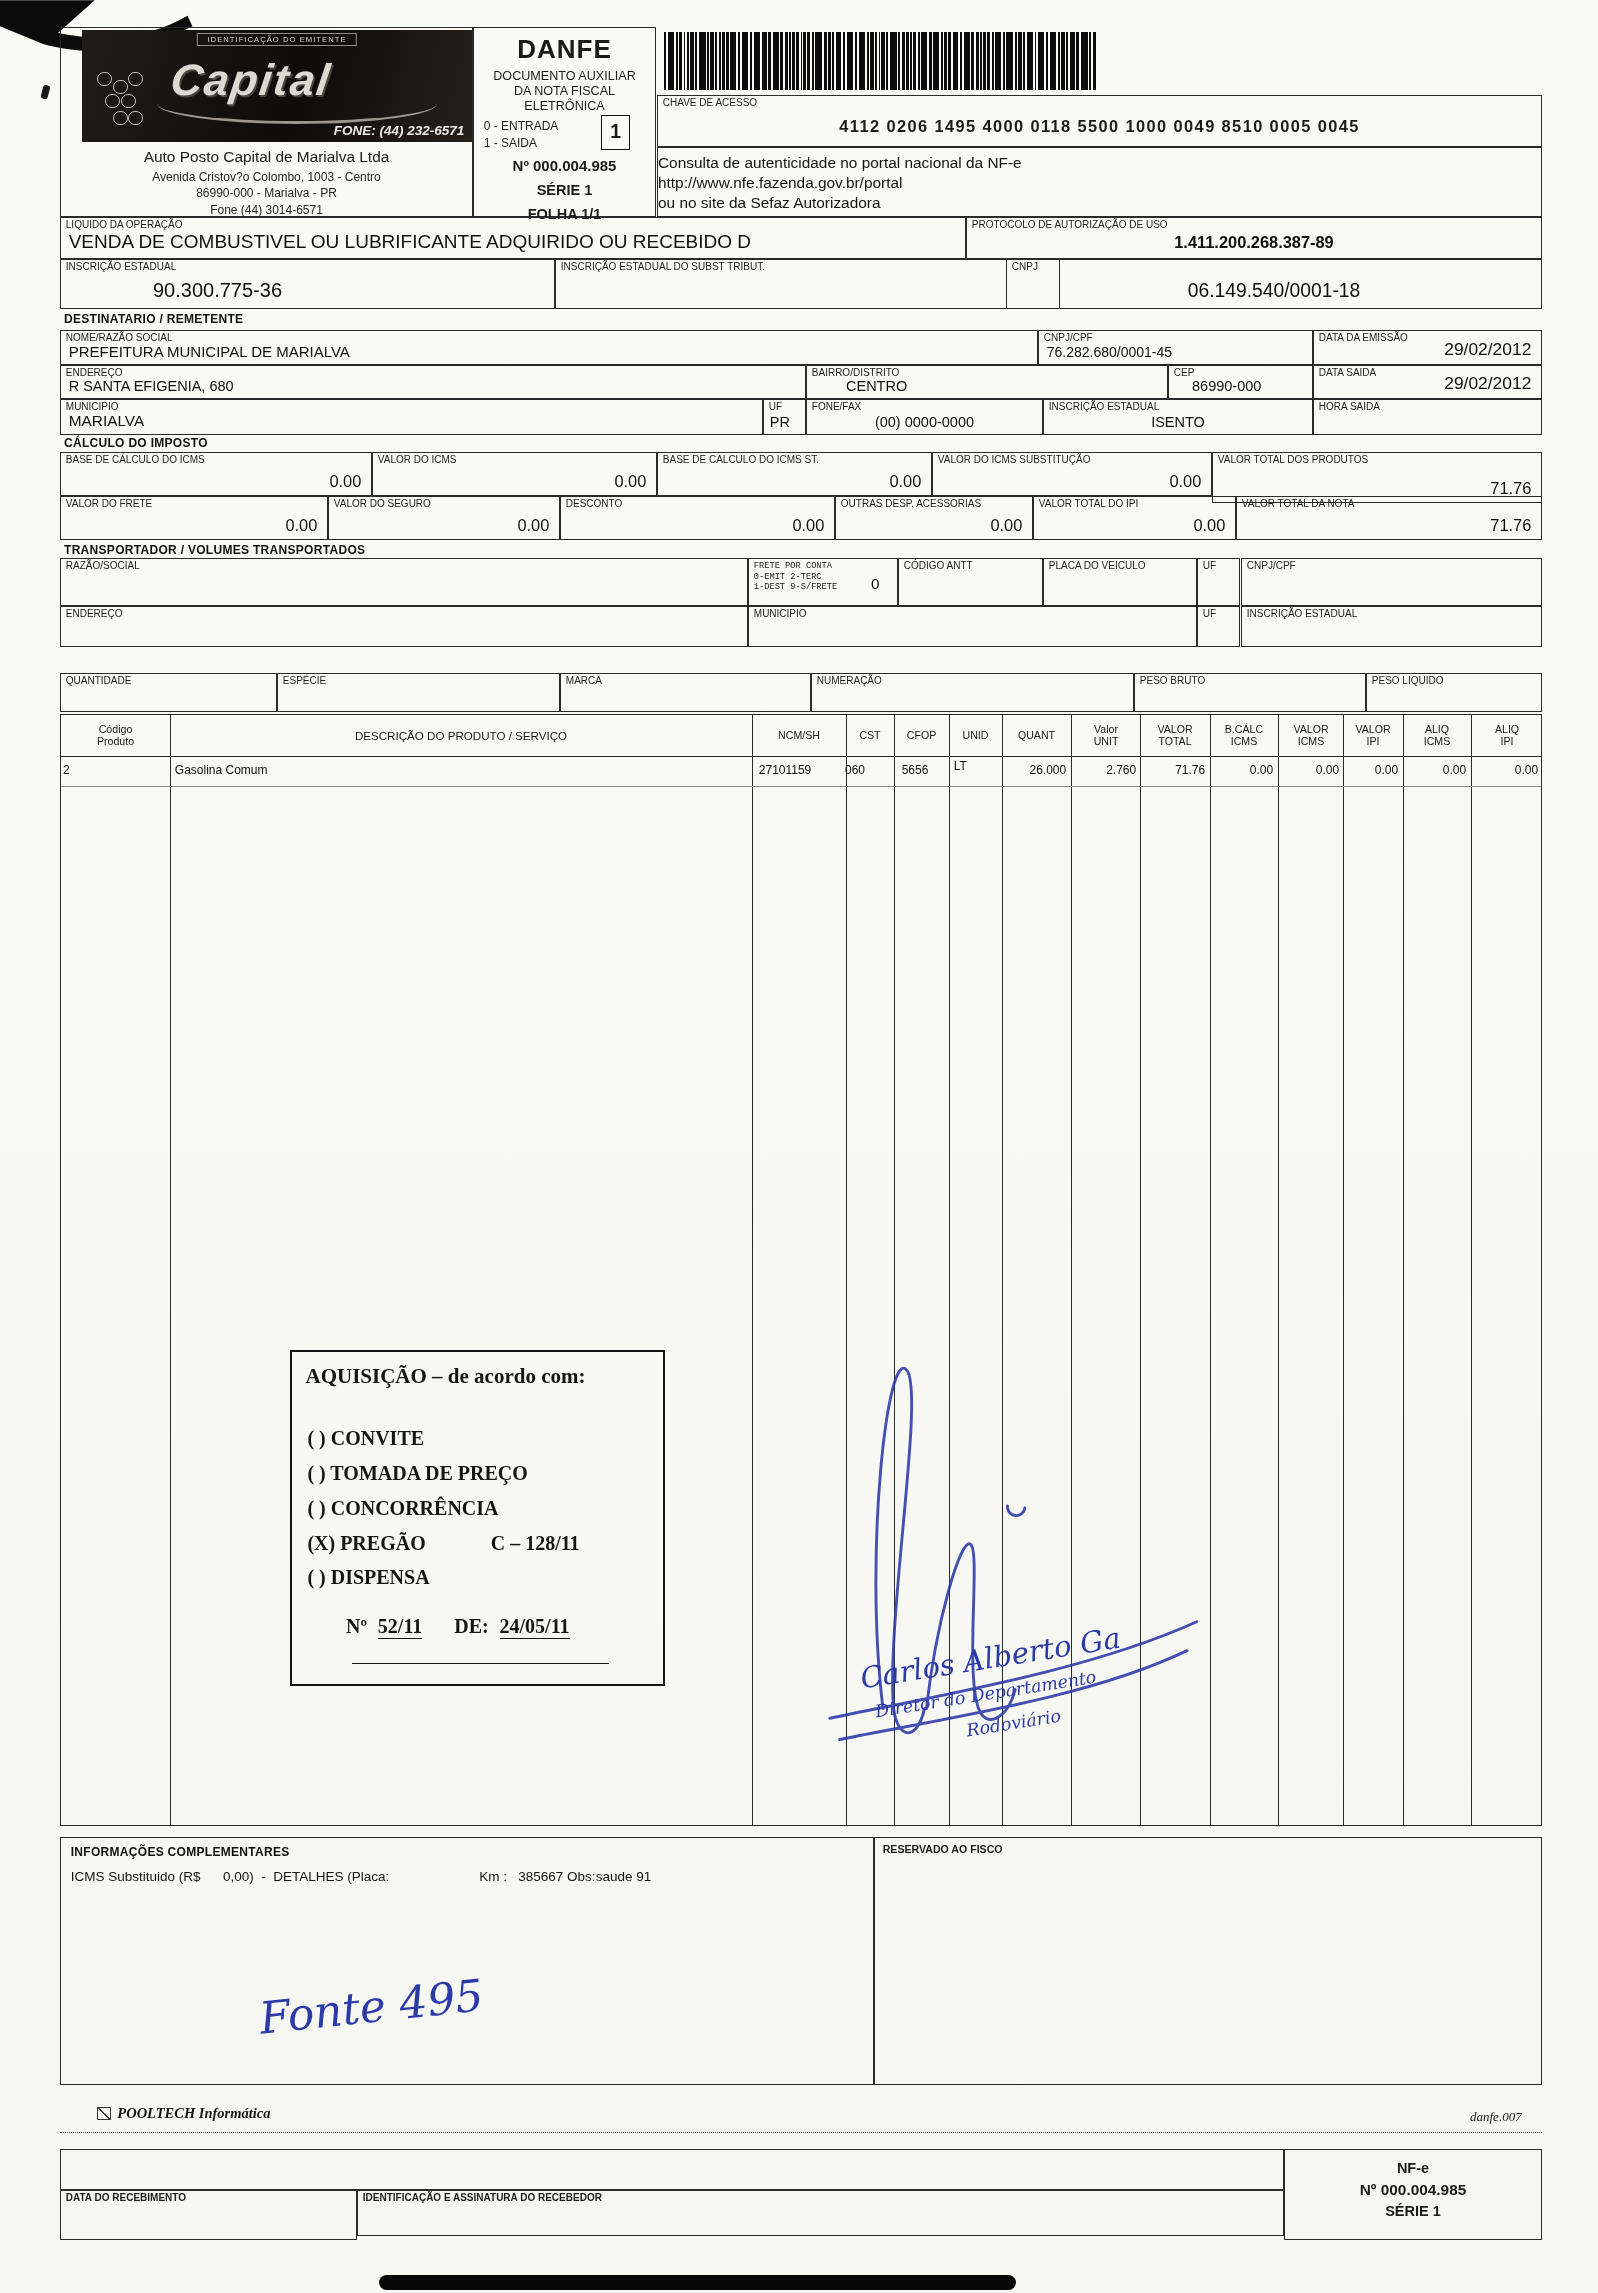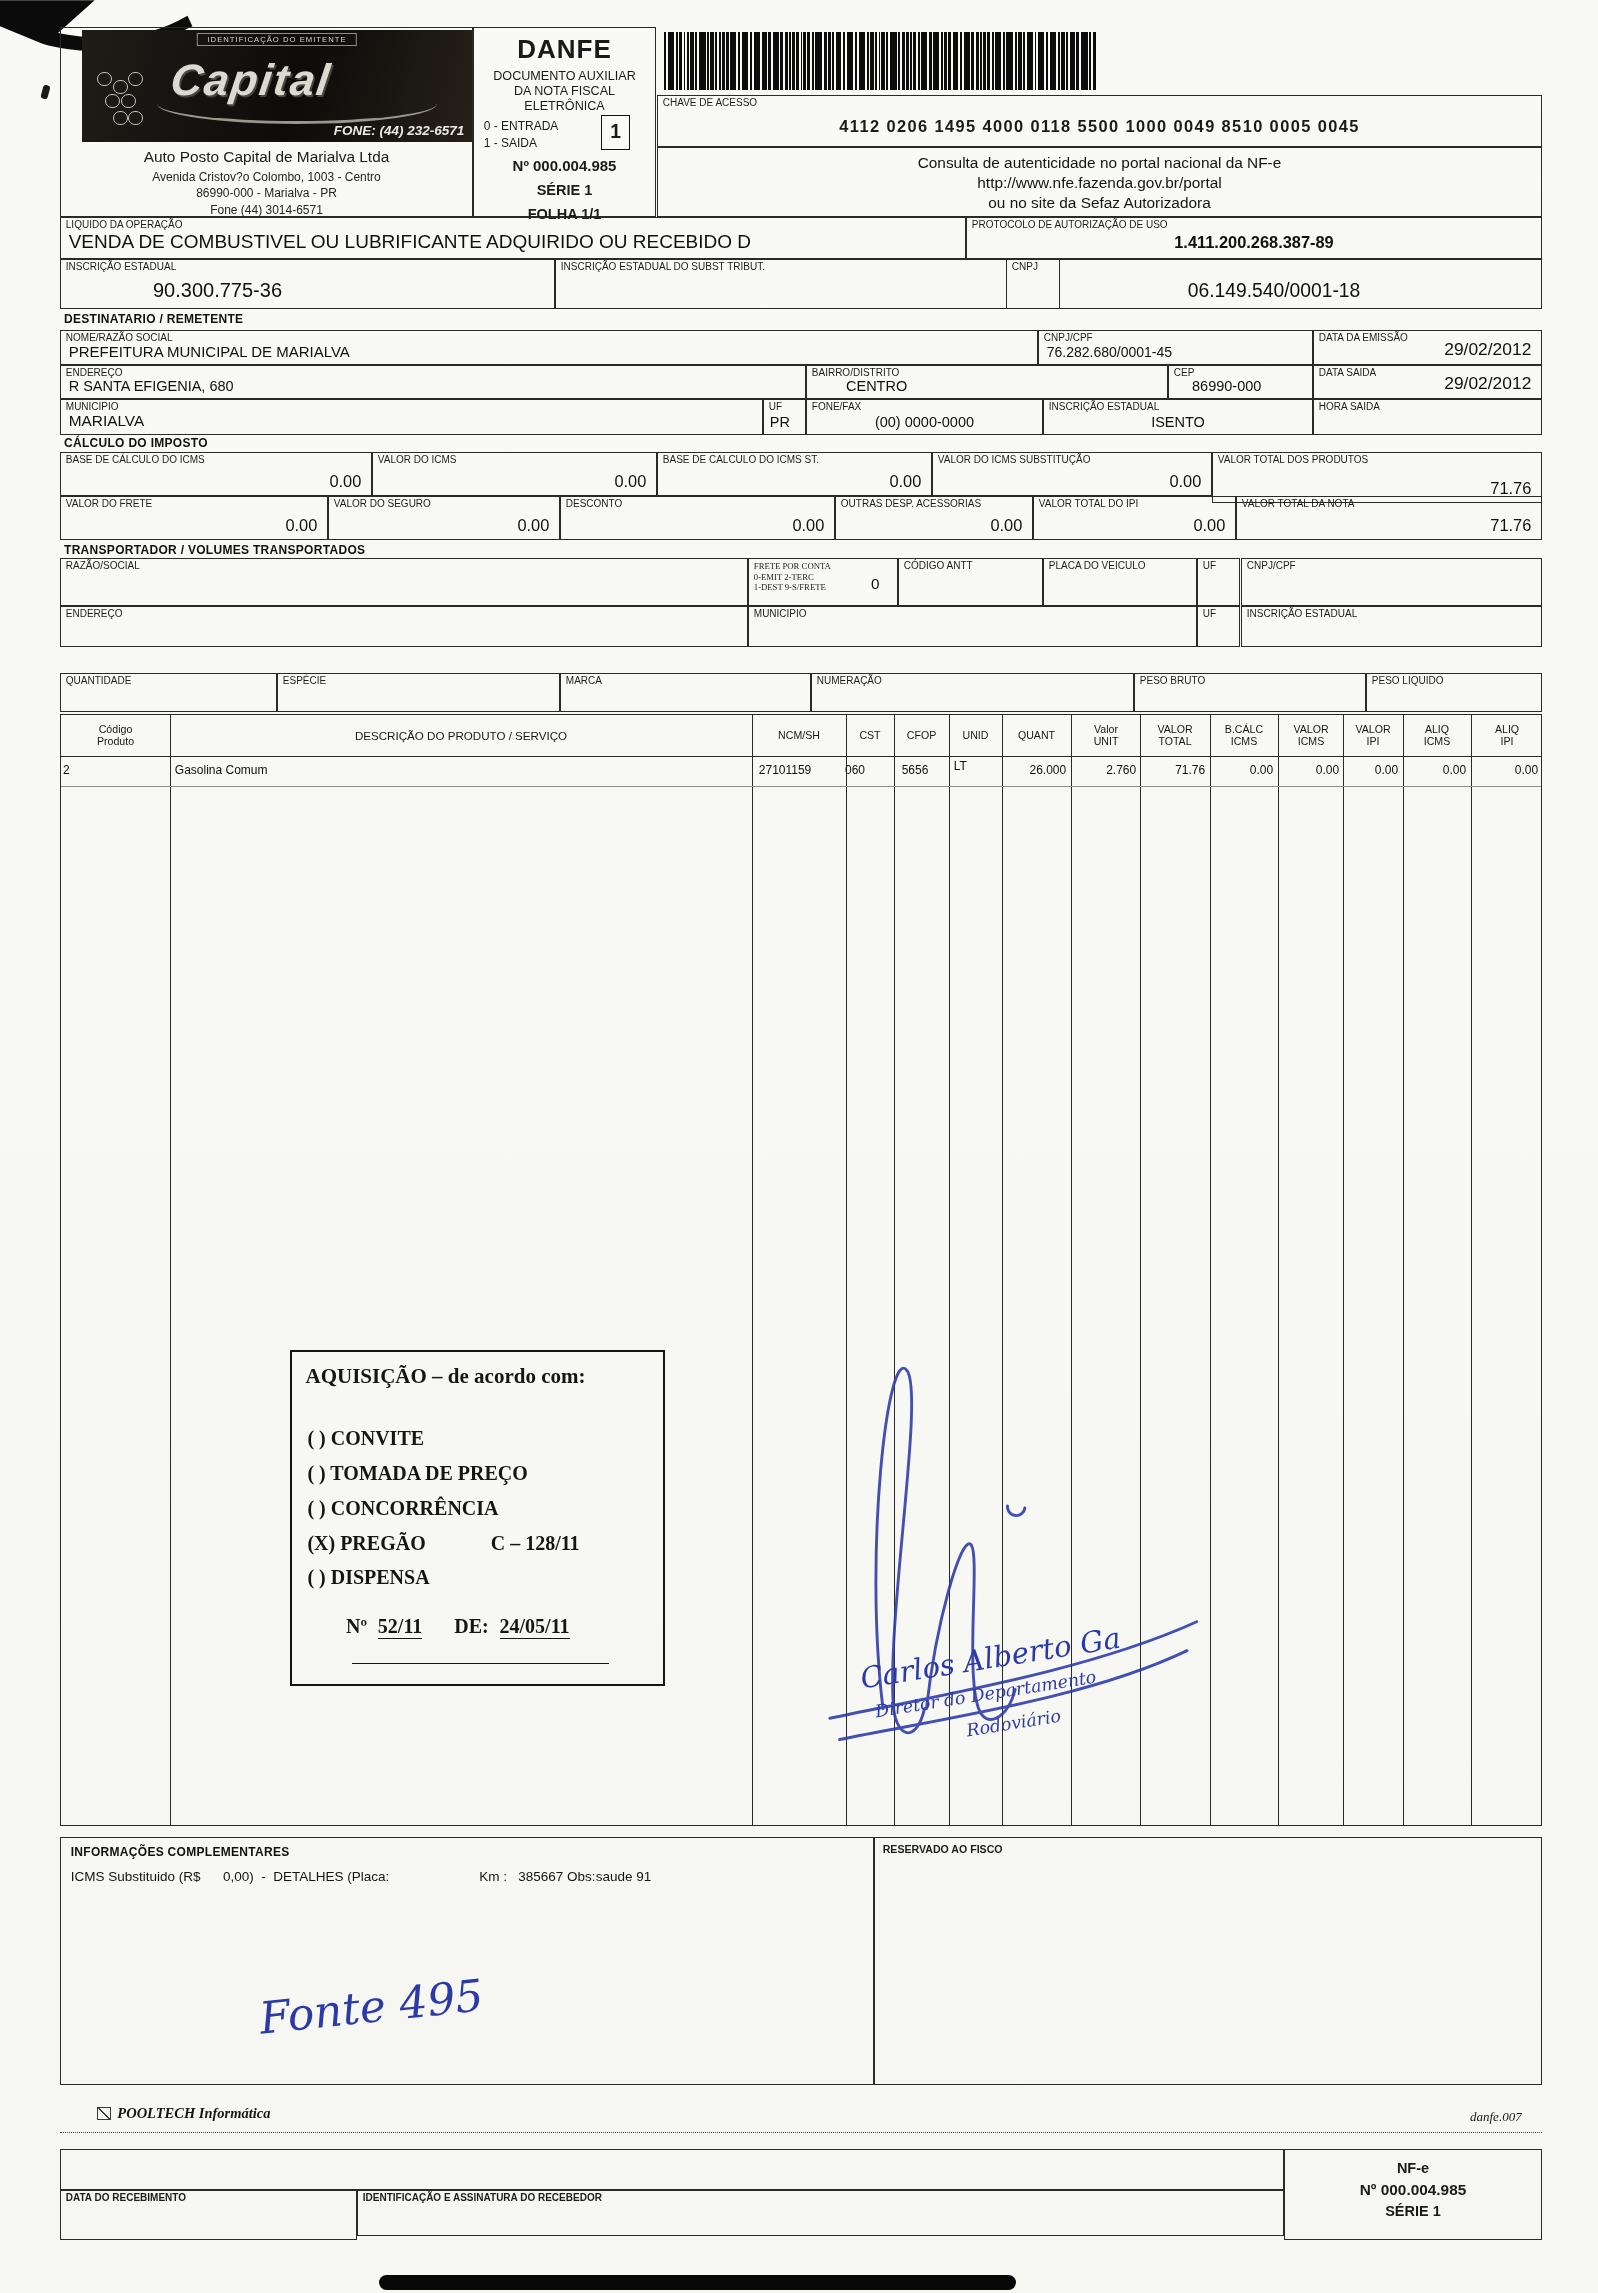--- a/index.html
+++ b/index.html
@@ -21,40 +21,40 @@
   .swoosh{position:absolute;left:75px;top:73px;width:280px;height:21px;border-bottom:3.9px solid #9b978d;border-radius:0 0 145px 145px/0 0 21px 21px}
   .logo-phone{position:absolute;right:7.7px;bottom:3.9px;font-weight:700;font-style:italic;font-size:13.5px;color:#ece9e2;white-space:nowrap}
   .midtxt{position:absolute;left:0;right:0;text-align:center;white-space:nowrap}
   .tipo-box{position:absolute;left:127px;top:87px;width:29px;height:35px;border:1.9px solid #111;text-align:center;font-weight:700;font-size:19.3px;line-height:31px}
   .barcode{position:absolute;left:664px;top:32px;width:433px;height:58px;
     background-image:
       repeating-linear-gradient(90deg,#0c0c0c 0 1.9px,transparent 1.9px 3.9px),
       repeating-linear-gradient(90deg,transparent 0 4.8px,#0c0c0c 4.8px 7.7px,transparent 7.7px 10.6px),
       repeating-linear-gradient(90deg,#0c0c0c 0 1px,transparent 1px 5.8px)}
   .chv{position:absolute;top:21px;left:0;right:0;text-align:center;font-weight:700;font-size:16.4px;letter-spacing:1.4px;white-space:nowrap}
-  .consline{position:absolute;left:0;right:0;text-align:center;font-size:15.4px;color:#141414;white-space:nowrap}
+  .consline{position:absolute;left:0;right:0;text-align:left;font-size:15.4px;color:#141414;white-space:nowrap}
   
   .th{position:absolute;top:0;height:41px;display:flex;align-items:center;justify-content:center;text-align:center;font-size:10.6px;line-height:11.6px;white-space:pre-line;color:#161616}
   .td{position:absolute;top:41px;height:29px;font-size:12px;padding-top:6.8px;color:#0f0f0f;white-space:nowrap}
   .tdl{padding-left:4.8px}
   .tdr{text-align:right;padding-right:4.8px}
   .vline{position:absolute;top:0;bottom:0;width:1px;background:#2a2a2a}
   .hline{position:absolute;left:0;right:0;height:1px;background:#2a2a2a}
   
   .stamp{position:absolute;left:290px;top:1350px;width:375px;height:336px;border:2.9px solid #141414;font-family:"Liberation Serif",serif;font-weight:700;color:#151515;background:rgba(250,250,247,.2)}
   .stamp .ttl{position:absolute;left:13.5px;top:11.6px;font-size:21px;white-space:nowrap}
   .stamp .opt{position:absolute;left:15.4px;font-size:20px;white-space:nowrap}
   .stamp .nro{position:absolute;left:54px;top:263px;font-size:20px;white-space:nowrap}
   .u{border-bottom:1.9px solid #141414;padding-bottom:1px}
   .stamp .bline{position:absolute;left:60px;top:311px;width:257px;border-top:1.9px solid #141414}
   .sig-text{position:absolute;font-family:"DejaVu Serif",serif;font-style:italic;white-space:nowrap;color:#2c3aa8}
   .hand{position:absolute;left:259px;top:1981px;font-family:"DejaVu Serif",serif;font-style:italic;font-size:44px;color:#2c3aa8;transform:rotate(-6deg);white-space:nowrap}
   .pre{white-space:pre}
   .dotline{position:absolute;left:60px;top:2132px;width:1482px;border-top:1.9px dotted #4a4a4a}
-  .mono{font-family:Liberation Serif, serif}
+  .mono{font-family:Liberation Mono, monospace}
 </style>
 </head>
 <body>
 
 <div class="sheet">
 
   <svg style="position:absolute;left:0;top:0" width="203" height="68" viewBox="0 0 210 70">
     <path d="M0 0 L98 0 L60 34 C 112 45 158 37 194 16 L199 27 C 150 53 90 59 44 45 L0 27 Z" fill="#0b0b0b"></path>
   </svg>
   <div style="position:absolute;left:42px;top:85px;width:6.8px;height:13.5px;background:#1a1a1a;border-radius:2.9px;transform:rotate(15deg)"></div>

